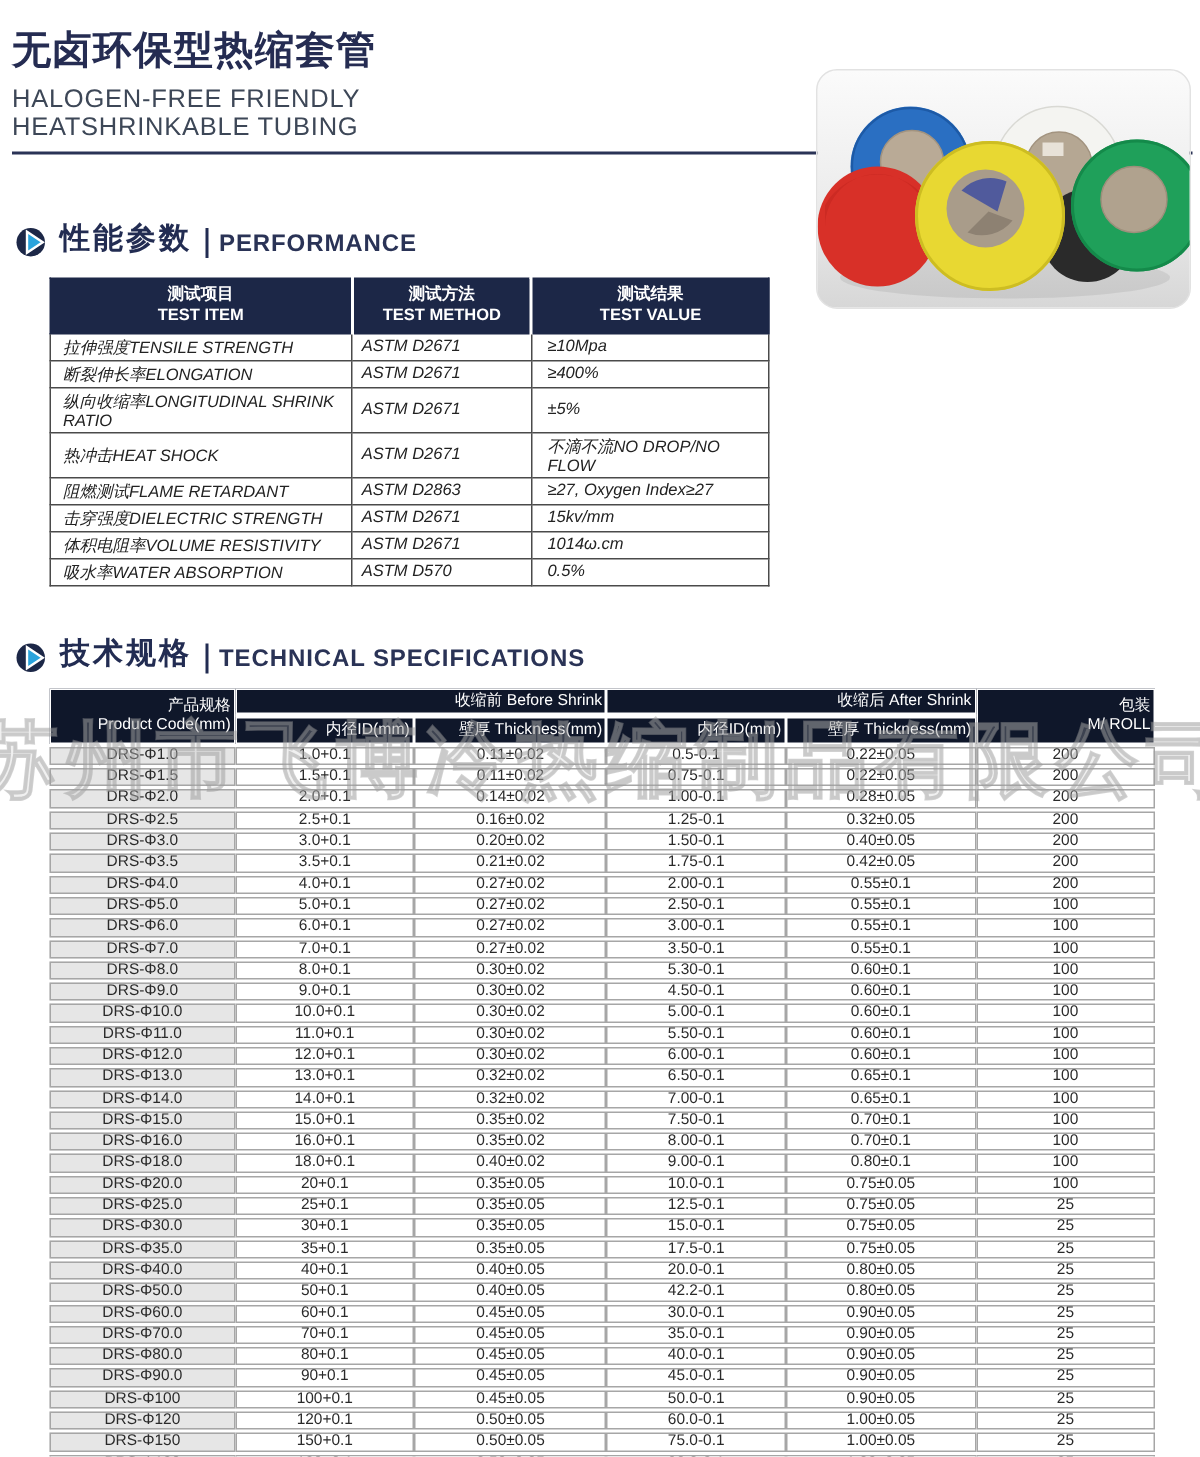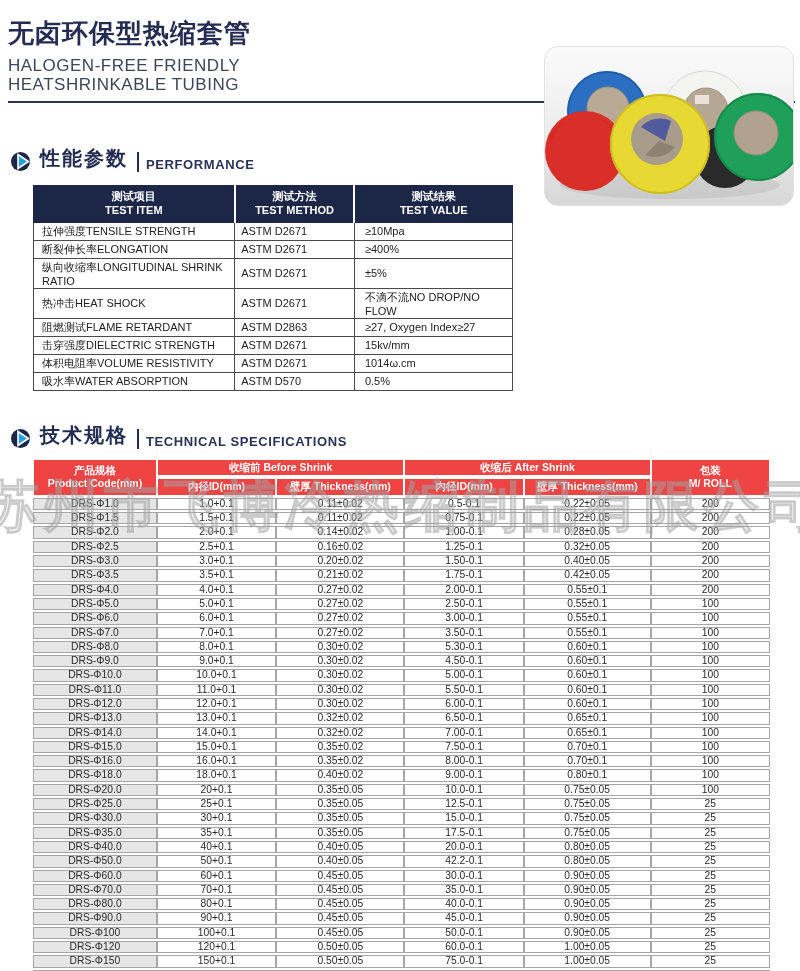--- a/index.html
+++ b/index.html
@@ -33,63 +33,63 @@
     background: linear-gradient(180deg, #fbfbfb 0%, #ececec 55%, #d7d7d7 100%);
     border: 1px solid #e2e2e2;
     overflow: hidden;
   }
 
   
   .section-head { display: flex; align-items: flex-end; margin-left: 10px; }
   .section-head .s-icon { width: 21px; height: 21px; margin-right: 9px; flex: 0 0 auto; }
   .section-head .s-cn { font-size: 20px; font-weight: bold; color: #222c52; letter-spacing: 2px; }
   .section-head .s-bar { width: 2px; height: 20px; background: #222c52; margin: 2px 7px 0 9px; }
-  .section-head .s-en { font-size: 13px; font-weight: bold; color: #2a3356; letter-spacing: 0.6px; margin-top: 6px; }
+  .section-head .s-en { font-size: 16px; font-weight: bold; color: #2a3356; letter-spacing: 0.6px; margin-top: 6px; }
   .sh-performance { margin-top: 42px; }
   .sh-specs { margin-top: 31px; }
 
   
   table.perf {
     margin: 13px 0 0 33px; width: 480px;
     border-collapse: collapse; table-layout: fixed;
     font-size: 11px;
   }
   table.perf col.pc1 { width: 42%; }
   table.perf col.pc2 { width: 25%; }
   table.perf col.pc3 { width: 33%; }
   table.perf th {
     background: #1c2747; color: #fff; font-weight: bold;
     font-size: 11px; line-height: 1.25; padding: 4px 2px;
     border: 1px solid #1c2747;
   }
   table.perf th + th { border-left: 2px solid #fff; }
   table.perf td {
     border: 1px solid #4a4a4a; height: 17.5px;
-    padding: 1px 6px; color: #222; background: #fff;
+    padding: 1px 6px; color: #222; background: #fff; font-style: italic;
   }
   table.perf td:nth-child(1) { text-align: left; padding-left: 8px; }
   table.perf td:nth-child(2) { }
   table.perf td:nth-child(3) { text-align: left; padding-left: 10px; }
 
   
   table.spec {
     margin: 8px 0 0 33px; width: 737px;
     border-collapse: separate; border-spacing: 0 2px;
     table-layout: fixed; font-size: 10.5px;
   }
   table.spec col.c1 { width: 16.8%; }
   table.spec col.c2 { width: 16.2%; }
   table.spec col.c3 { width: 17.4%; }
   table.spec col.c4 { width: 16.2%; }
   table.spec col.c5 { width: 17.2%; }
   table.spec col.c6 { width: 16.2%; }
   table.spec th {
-    background: #ef4444; color: #fff; font-weight: bold;
+    background: #0f172a; color: #fff; font-weight: normal;
     font-size: 10.5px; line-height: 1.3; padding: 1px 2px;
-    border: 1px solid #fff; text-align: center;
+    border: 1px solid #fff; text-align: right;
   }
   table.spec td {
     border: 1px solid #a6a6a6; background: #fff;
     height: 10.8px; line-height: 1.0; padding: 0 2px;
     text-align: center; color: #2a2a2a; font-size: 10.3px;
   }
   table.spec td:first-child { background: #e6e6e6; }
 
   
   .watermark {

